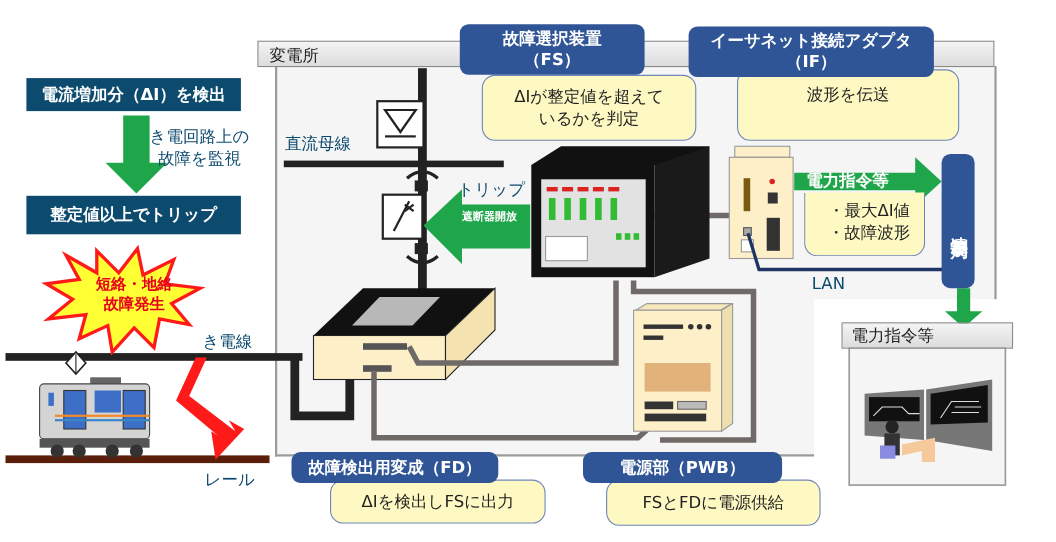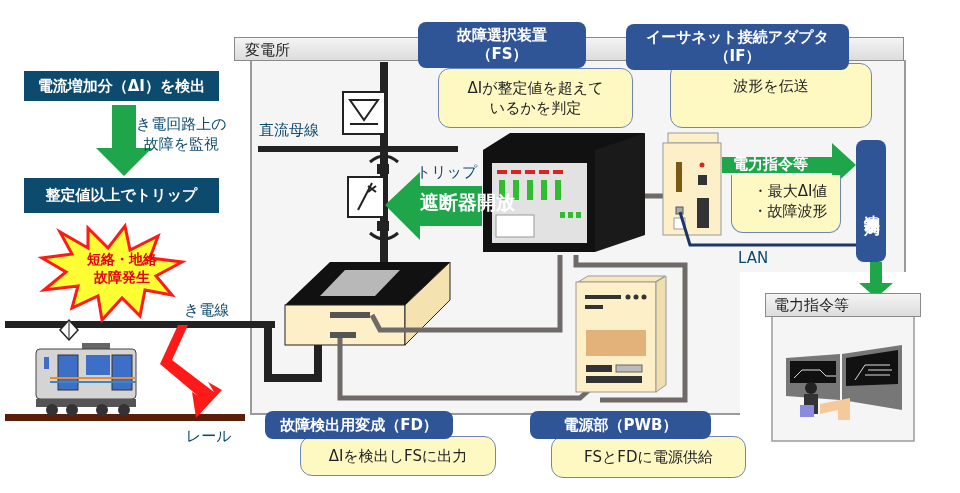--- a/index.html
+++ b/index.html
@@ -178,21 +178,21 @@
 
 <div class="abs" style="left:74px;top:250px;width:96px;text-align:center;color:#e8001a;font-weight:bold;font-size:14px;line-height:18px;">
   <div>短絡・地絡</div>
   <div>故障発生</div>
 </div>
 <div class="abs lbl" style="left:184px;top:301px;font-size:15px;">き電線</div>
 <div class="abs lbl" style="left:186px;top:427px;font-size:15px;">レール</div>
 
 <div class="abs lbl" style="left:259px;top:121px;font-size:15px;">直流母線</div>
 <div class="abs lbl" style="left:416px;top:163px;font-size:15px;">トリップ</div>
-<div class="abs" style="left:420px;top:190px;font-size:19px;font-weight:bold;color:#fff;">遮断器開放</div>
+<div class="abs" style="left:420px;top:190px;font-size:10px;font-weight:bold;color:#fff;">遮断器開放</div>
 
 <div class="abs note" style="left:438px;top:68px;width:195px;height:60px;padding-top:9px;">
   <div>ΔIが整定値を超えて</div>
   <div>いるかを判定</div>
 </div>
 <div class="abs tag-blue" style="left:418px;top:22px;width:168px;height:46px;padding-top:4px;">
   <div>故障選択装置</div>
   <div>（FS）</div>
 </div>
 

